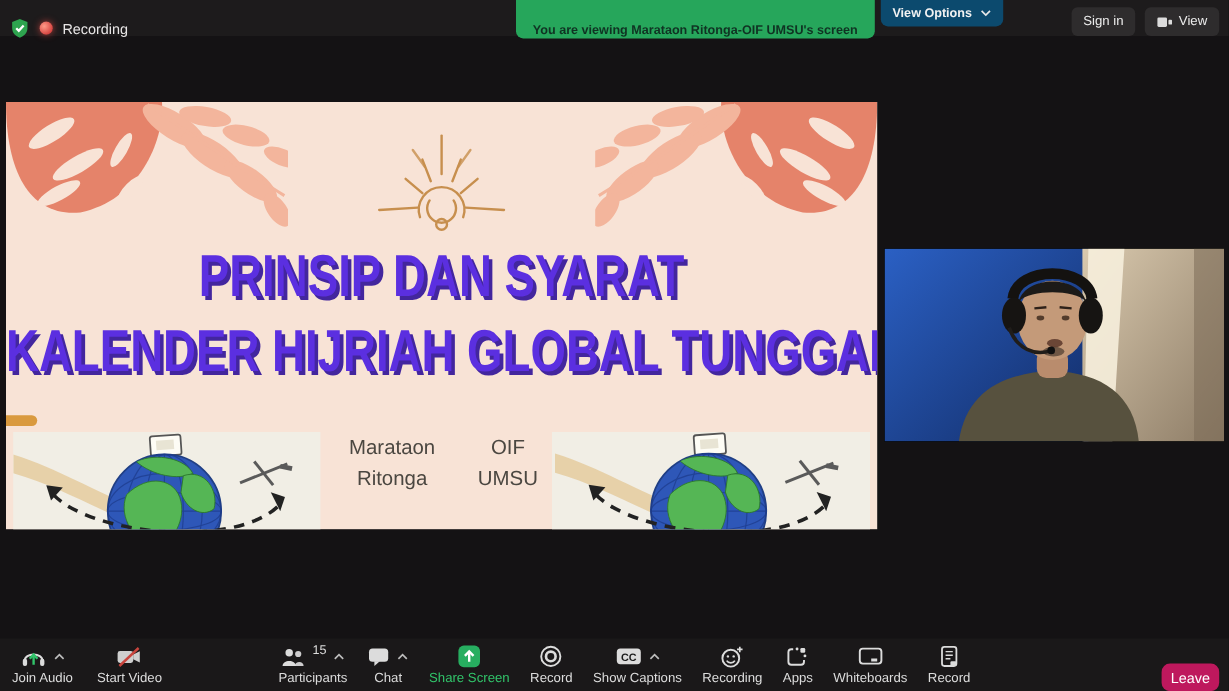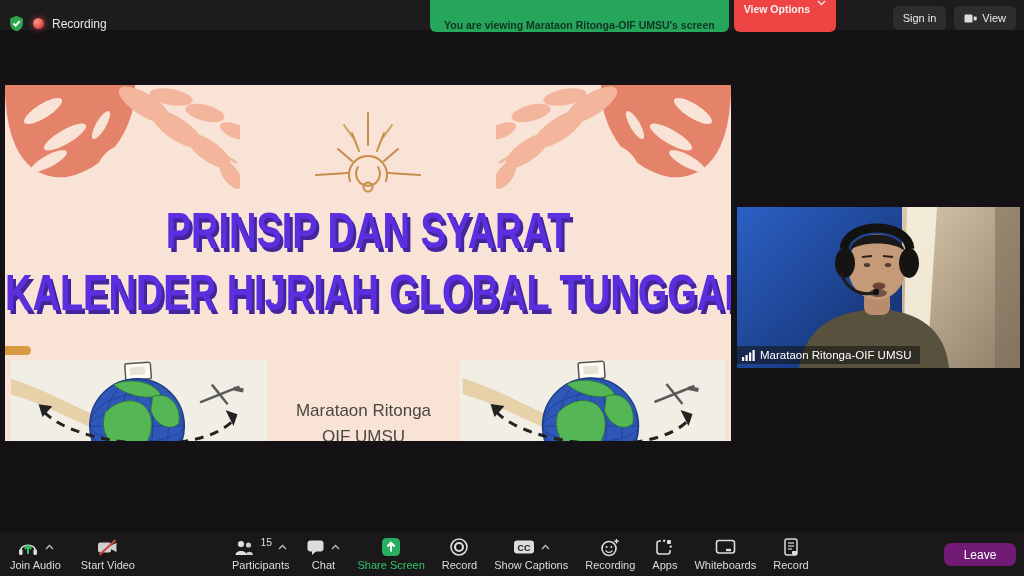--- a/index.html
+++ b/index.html
@@ -11,42 +11,42 @@
   .topbar { position:absolute; top:0; left:0; width:100%; height:30px; background:#1d1b1c; }
   .rec-group { position:absolute; left:8px; top:15px; display:flex; align-items:center; gap:8px; }
   .shield { width:17px; height:17px; }
   .recdot { width:11px; height:11px; border-radius:50%;
             background:radial-gradient(circle at 35% 35%, #ff9a88, #d64541 70%);
             box-shadow:0 0 6px rgba(214,69,65,.8); }
   .rec-label { color:#e8e6e6; font-size:12px; }
   .banner-wrap { position:absolute; left:430px; top:0; display:flex; gap:5px; }
   .banner { background:#26a65b; color:#103323; font-size:10.5px; font-weight:bold;
             height:18px; line-height:18px; padding:16px 14px; border-radius:0 0 6px 6px; }
-  .view-options { background:#ef4444; color:#f2f2f2; font-size:10.5px; font-weight:bold;
-                  height:32px; line-height:18px; padding:0 10px; border-radius:0 0 6px 6px;
-                  display:flex; align-items:flex-start; gap:7px; cursor:pointer; }
+  .view-options { background:#0c4a6e; color:#f2f2f2; font-size:10.5px; font-weight:bold;
+                  height:22px; line-height:18px; padding:0 10px; border-radius:0 0 6px 6px;
+                  display:flex; align-items:center; gap:7px; cursor:pointer; }
   .tr-buttons { position:absolute; right:8px; top:6px; display:flex; gap:8px; }
   .tr-btn { background:#2e2c2d; color:#ececec; font-size:11px; height:20px; padding:12px 10px;
             border-radius:5px; display:flex; align-items:center; gap:5px; cursor:pointer; }
 
   
   .slide { position:absolute; left:5px; top:85px; width:726px; height:356px;
            background:#f8e3d6; overflow:hidden; }
   .decor-left  { position:absolute; left:0; top:0; }
   .decor-right { position:absolute; right:0; top:0; transform:scaleX(-1); }
   .sun { position:absolute; left:calc(50% - 60px); top:26px; }
   .title-block { position:absolute; top:116px; left:0; width:100%; text-align:center;
                  color:#5b2fe0; font-weight:bold; font-size:38px; letter-spacing:0px;
                  line-height:1.26; transform:scaleY(1.3); transform-origin:50% 0;
                  text-shadow:3px 3px 0 #43269e; white-space:nowrap; }
   .band-panel { position:absolute; top:275px; height:128px; background:#f1eee5; overflow:hidden; }
   .panel-left  { left:6px;  width:256px; }
   .panel-right { left:455px; width:265px; }
   .presenter { position:absolute; top:275px; left:262px; width:193px; height:128px;
-               display:flex; flex-direction:column; justify-content:center; 
+               display:flex; flex-direction:row; justify-content:center; 
                color:#4b4741; font-size:17px; line-height:1.55; text-align:center; }
   .edge-accent { position:absolute; left:0; top:261px; width:26px; height:9px;
                  background:#d99a3f; border-radius:0 8px 8px 0; }
 
   
   .video-tile { position:absolute; left:737px; top:207px; width:283px; height:161px;
                 background:#000; overflow:hidden; }
   .name-tag { position:absolute; left:0; bottom:4px; display:flex; align-items:center; gap:5px;
               background:rgba(16,16,16,.55); color:#fff; font-size:11.5px;
               padding:3px 9px 3px 5px; }
@@ -54,22 +54,22 @@
   
   .toolbar { position:absolute; bottom:0; left:0; width:100%; height:44px; background:#1a1819; }
   .tb-group-left   { position:absolute; left:10px;  top:5px; display:flex; gap:20px; }
   .tb-group-center { position:absolute; left:232px; top:5px; display:flex; gap:17px; }
   .tb-item { display:flex; flex-direction:column; align-items:center; gap:2px;
              color:#dcdcdc; font-size:11px; cursor:pointer; }
   .tb-item .icon-row { height:20px; display:flex; align-items:center; gap:6px; }
   .tb-label-green { color:#31c46a; }
   .badge { font-size:10.5px; color:#dcdcdc; position:relative; top:-5px; }
   .chev { display:flex; align-items:center; cursor:pointer; }
-  .leave-btn { position:absolute; right:8px; bottom:10px; width:72px; height:23px;
-               background:#701a75; color:#fff; font-size:12px; border-radius:7px;
+  .leave-btn { position:absolute; right:8px; bottom:0; width:48px; height:23px;
+               background:#be185d; color:#fff; font-size:12px; border-radius:7px;
                display:flex; align-items:center; justify-content:center; cursor:pointer; }
 </style>
 </head>
 <body>
 
 <div class="stage">
 
   <div class="topbar">
     <div class="rec-group">
       <svg class="shield" viewBox="0 0 16 16">
@@ -263,29 +263,20 @@
         <path d="M-15,50 L-5,49 M6,49 L16,50" stroke="#2e2119" stroke-width="2" fill="none"></path>
         <ellipse cx="2" cy="79" rx="6.5" ry="3.4" fill="#6b4636"></ellipse>
         <ellipse cx="1" cy="86" rx="9" ry="4" fill="#2a211c" opacity="0.55"></ellipse>
         <path d="M-33,42 C-30,14 30,14 33,42" stroke="#141210" stroke-width="9" fill="none"></path>
         <ellipse cx="-32" cy="56" rx="10" ry="15" fill="#161412"></ellipse>
         <ellipse cx="32" cy="56" rx="10" ry="15" fill="#161412"></ellipse>
         <path d="M-36,66 C-30,84 -14,90 -1,85" stroke="#201d1a" stroke-width="3" fill="none"></path>
         <circle cx="-1" cy="85" r="3.2" fill="#111"></circle>
       </g>
     </svg>
-    <div class="name-tag">
-      <svg width="13" height="11" viewBox="0 0 13 11">
-        <rect x="0" y="7" width="2.2" height="4" fill="#fff"></rect>
-        <rect x="3.5" y="5" width="2.2" height="6" fill="#fff"></rect>
-        <rect x="7" y="2.5" width="2.2" height="8.5" fill="#fff"></rect>
-        <rect x="10.5" y="0" width="2.2" height="11" fill="#fff"></rect>
-      </svg>
-      <span>Marataon Ritonga-OIF UMSU</span>
-    </div>
   </div>
 
   <div class="toolbar">
 
     <div class="tb-group-left">
       <div class="tb-item">
         <div class="icon-row">
           <svg width="22" height="19" viewBox="0 0 22 19">
             <path d="M3.5,13 C3.5,5.5 18.5,5.5 18.5,13" stroke="#dcdcdc" stroke-width="1.7" fill="none"></path>
             <rect x="2" y="11" width="3.6" height="6" rx="1.6" fill="#dcdcdc"></rect>

